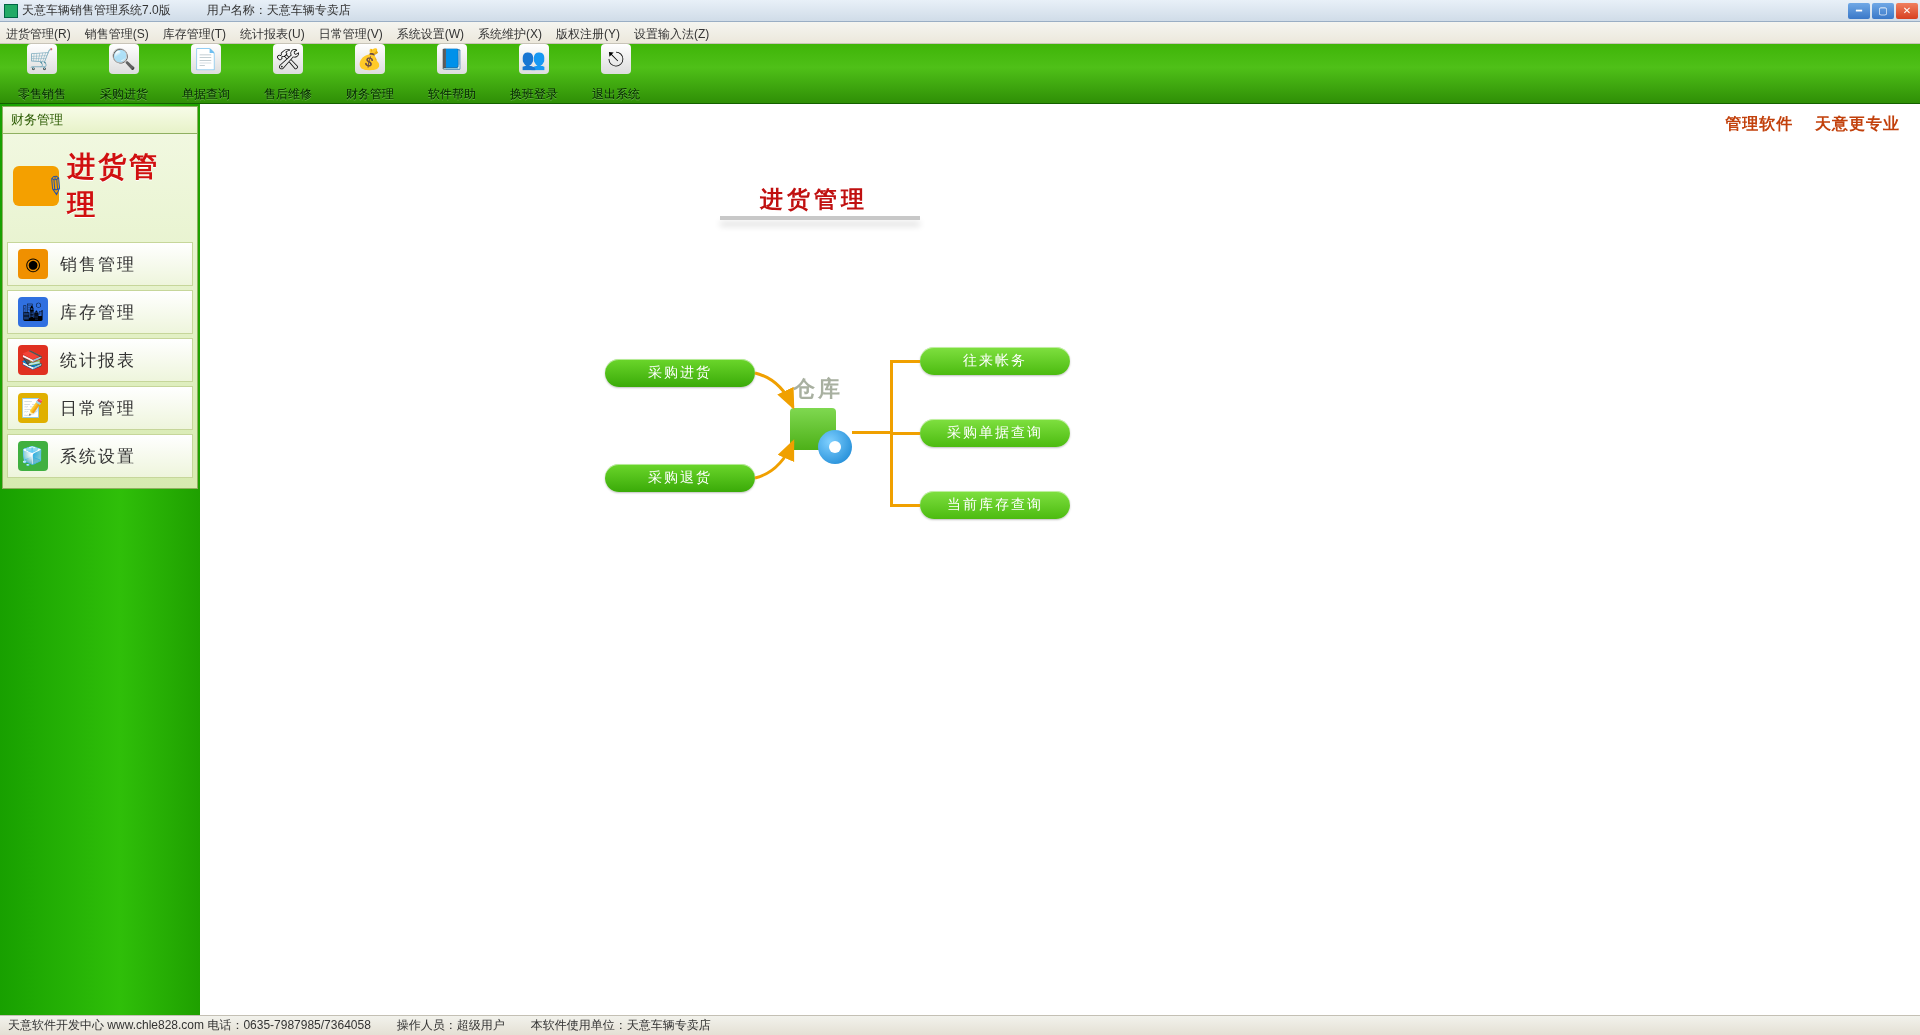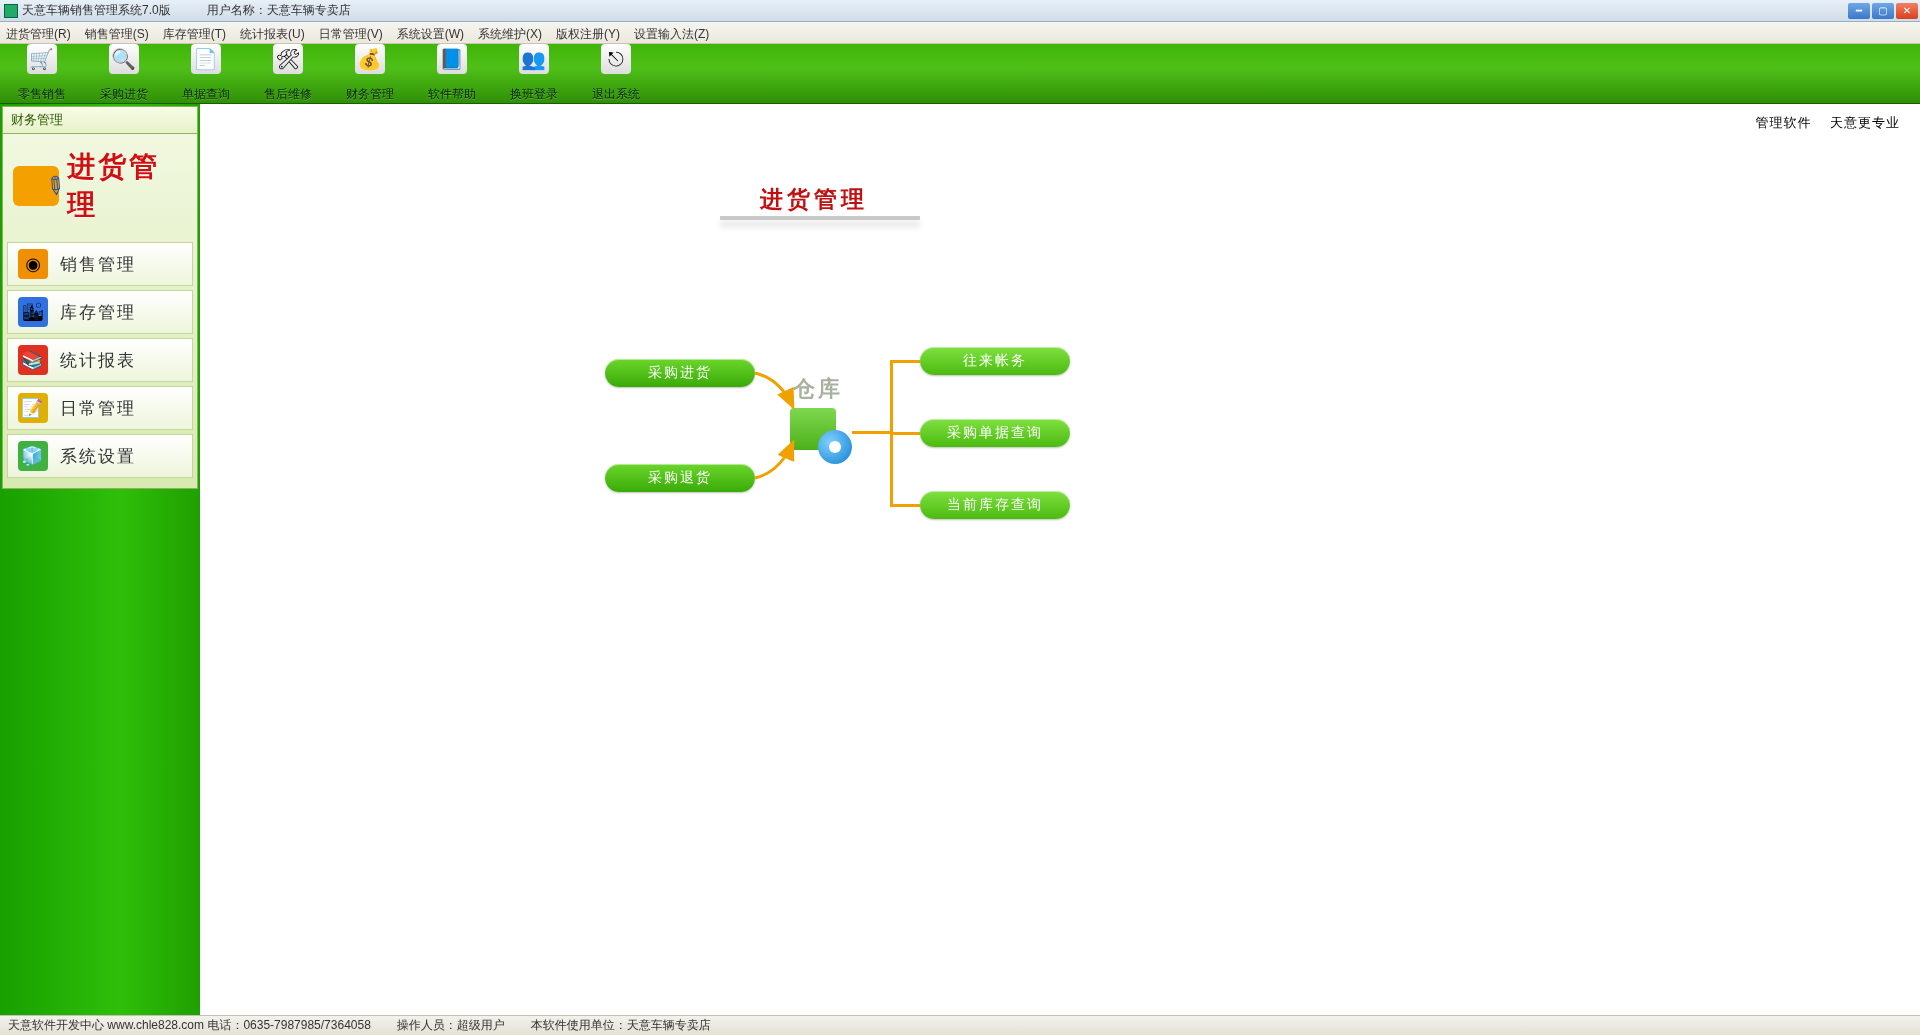--- a/index.html
+++ b/index.html
@@ -39,21 +39,21 @@
 .side-heading .big-icon{ width:48px; height:40px; background:#f4a000; border-radius:6px; position:relative;}
 .side-heading .big-icon::after{content:"✎"; position:absolute; right:-6px; top:6px; font-size:24px; color:#2050aa; transform:rotate(40deg);}
 .side-heading .big-label{ font-size:28px; font-weight:bold; color:#d01010; letter-spacing:3px; text-shadow:0 1px 0 #fff;}
 .side-item { height:44px; display:flex; align-items:center; gap:12px; padding-left:10px; border:1px solid #c6d69a; margin:4px 0; background:linear-gradient(#ffffff,#eef5dc); cursor:pointer;}
 .side-item .sicon{ width:30px; height:30px; border-radius:4px; display:flex; align-items:center; justify-content:center; font-size:18px;}
 .side-item .slabel{ font-size:17px; color:#333; letter-spacing:2px;}
 .sic-a{background:#f09000;} .sic-b{background:#3070e0;} .sic-c{background:#e03020;} .sic-d{background:#e0b000;} .sic-e{background:#40b040;}
 
 
 .main { flex:1; position:relative; background:#fff; }
-.brand-text { position:absolute; top:10px; right:20px; color:#000000; font-size:13px; letter-spacing:1px;}
+.brand-text { position:absolute; top:10px; right:20px; color:#c2410c; font-size:16px; letter-spacing:1px;font-weight:bold;}
 .flow-title { position:absolute; left:560px; top:80px; font-size:23px; color:#c01010; font-weight:bold; letter-spacing:4px; }
 .flow-under { position:absolute; left:520px; top:112px; width:200px; height:4px; background:#c8c8c8; box-shadow:0 6px 6px rgba(0,0,0,.15);}
 
 
 .pill { position:absolute; width:150px; height:28px; border-radius:14px; background:linear-gradient(#6bd62b,#3aaa08); color:#fff; font-size:14px; display:flex; align-items:center; justify-content:center; box-shadow:inset 0 1px 0 rgba(255,255,255,.5),0 1px 2px rgba(0,0,0,.25); cursor:pointer; letter-spacing:2px;}
 .pill.green2{ background:linear-gradient(#7fe040,#4cbb10);}
 
 
 .wh { position:absolute; left:590px; top:270px; text-align:center;}
 .wh .wh-label{ font-size:22px; color:#a8b0a0; font-weight:bold; letter-spacing:3px;font-family:Liberation Mono, monospace;}

